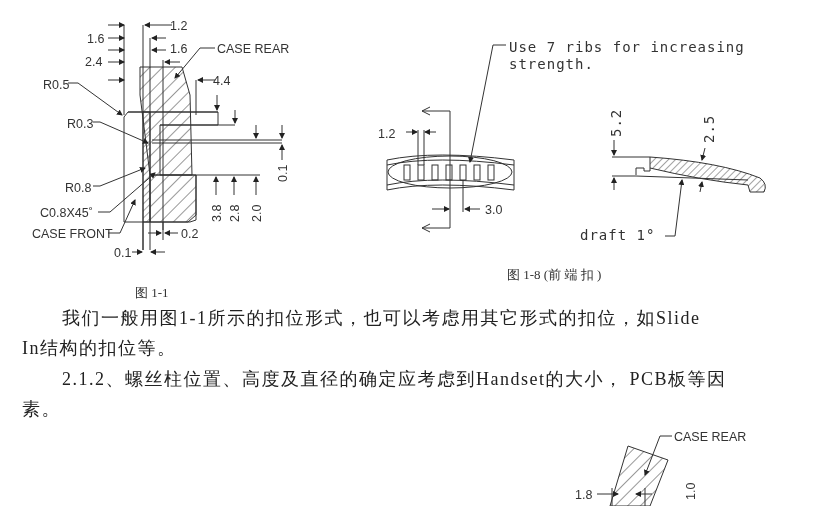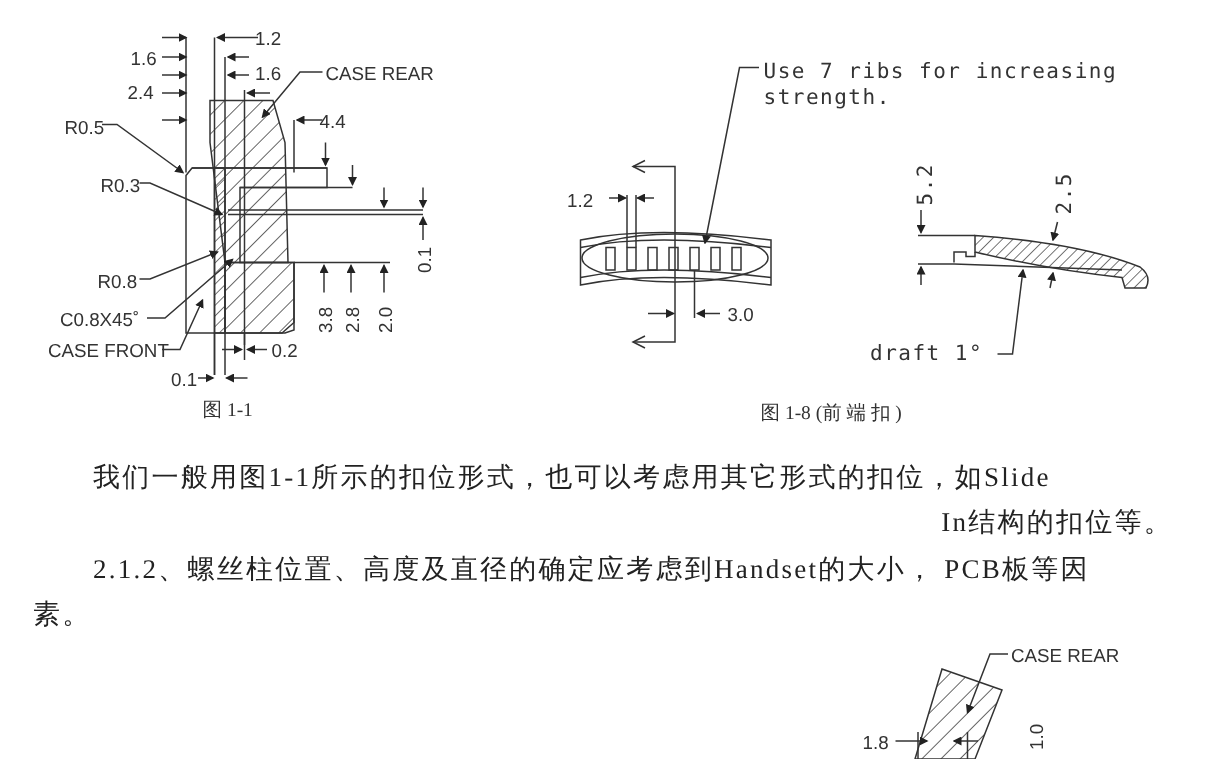--- a/index.html
+++ b/index.html
@@ -161,21 +161,21 @@
       <line x1="597" y1="494" x2="618" y2="494" marker-end="url(#arr)"></line>
       <line x1="652" y1="494" x2="636" y2="494" marker-end="url(#arr)"></line>
       <line x1="612" y1="488" x2="612" y2="506"></line>
       <line x1="645" y1="488" x2="645" y2="506"></line>
     </g>
     <text class="cad" x="674" y="441">CASE REAR</text>
     <text class="cad" x="575" y="499">1.8</text>
     <text class="cad" transform="translate(695,500) rotate(-90)">1.0</text>
   </svg>
 
-  <div class="cap" style="left:135px; top:264px;">图 1-1</div>
+  <div class="cap" style="left:135px; top:284px;">图 1-1</div>
   <div class="cap" style="left:507px; top:266px;">图 1-8 (前 端 扣 )</div>
 
   <div class="para" style="top:303px; left:62px;">我们一般用图1-1所示的扣位形式，也可以考虑用其它形式的扣位，如Slide</div>
-  <div class="para" style="top:333px;text-align:right;">In结构的扣位等。</div>
+  <div class="para" style="top:333px;">In结构的扣位等。</div>
   <div class="para" style="top:364px; left:62px;">2.1.2、螺丝柱位置、高度及直径的确定应考虑到Handset的大小， PCB板等因</div>
   <div class="para" style="top:394px;">素。</div>
 
 </div>
 
 </body></html>

